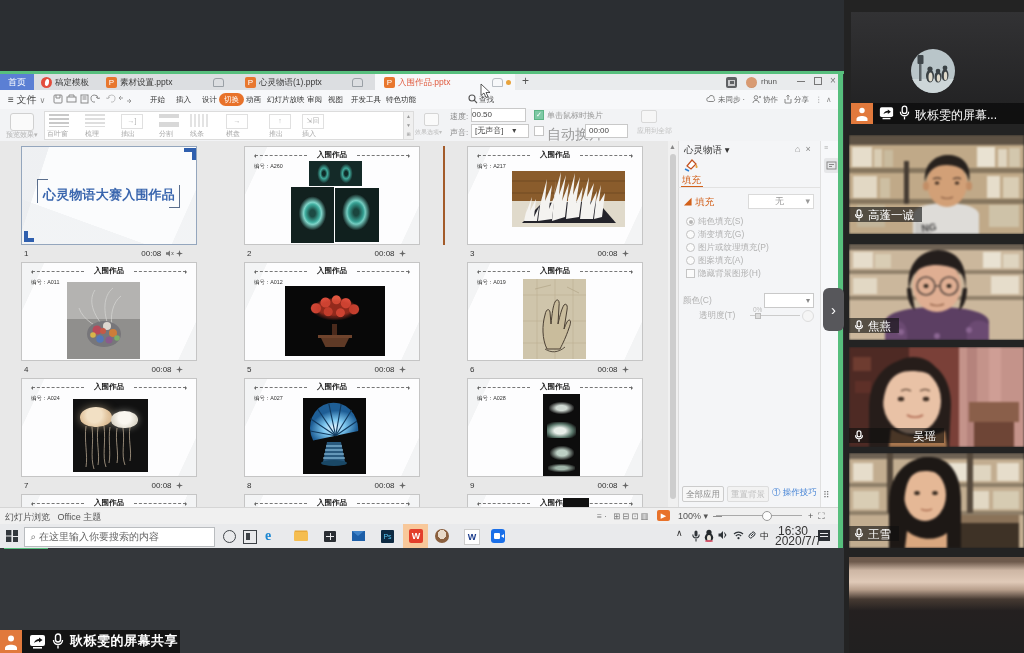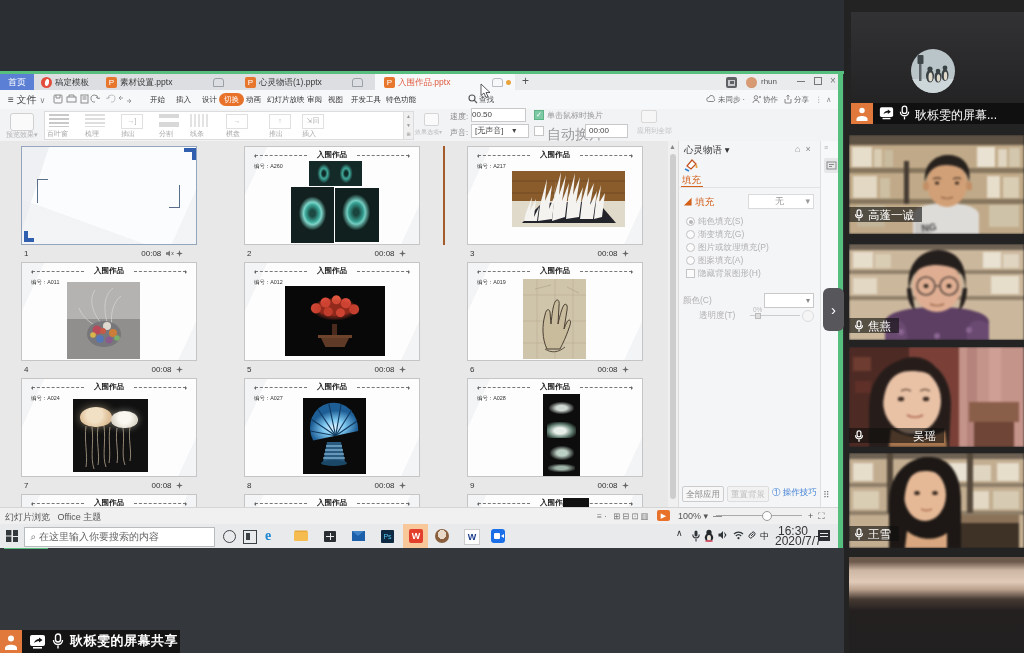--- a/index.html
+++ b/index.html
@@ -168,20 +168,21 @@
   <div class="abs" style="left:0;top:67px;width:672px;height:366px;background:#e8e8e8;"></div>
   <div id="slides">
 
   <div class="slide sel" style="left:21px;top:72px;">
     <div class="abs" style="left:162px;top:1px;width:12px;height:4px;background:#2f5fae;"></div>
     <div class="abs" style="left:170px;top:1px;width:4px;height:12px;background:#2f5fae;"></div>
     <div class="abs" style="left:2px;bottom:2px;width:10px;height:4px;background:#2f5fae;"></div>
     <div class="abs" style="left:2px;bottom:2px;width:4px;height:11px;background:#2f5fae;"></div>
     <div class="abs" style="left:15px;top:32px;width:10px;height:23px;border-top:1px solid #5a6e8c;border-left:1px solid #5a6e8c;"></div>
     <div class="abs" style="left:147px;top:38px;width:10px;height:22px;border-bottom:1px solid #5a6e8c;border-right:1px solid #5a6e8c;"></div>
+    <div class="abs" style="left:0;top:39px;width:174px;text-align:center;font-size:13px;font-weight:bold;color:#3a66ae;letter-spacing:0.2px;">心灵物语大赛入围作品</div>
   </div>
   <div class="numrow" style="left:21px;top:174px;">
         <span class="n">1</span>
         <span class="t">00:08&nbsp;&nbsp;<svg width="8" height="7" viewBox="0 0 8 7" style="vertical-align:-1px;">
             <path d="M0 2.2 L2 2.2 L4 0.4 L4 6.6 L2 4.8 L0 4.8 Z" fill="#777"></path>
             <path d="M5.5 2 L7.5 5 M7.5 2 L5.5 5" stroke="#777" stroke-width="0.8"></path>
           </svg>&nbsp;<svg width="7" height="7" viewBox="0 0 7 7" style="vertical-align:-1px;">
             <path d="M3.5 0 L4.3 2.7 L7 3.5 L4.3 4.3 L3.5 7 L2.7 4.3 L0 3.5 L2.7 2.7 Z" fill="#666"></path>
           </svg></span>
       </div>

